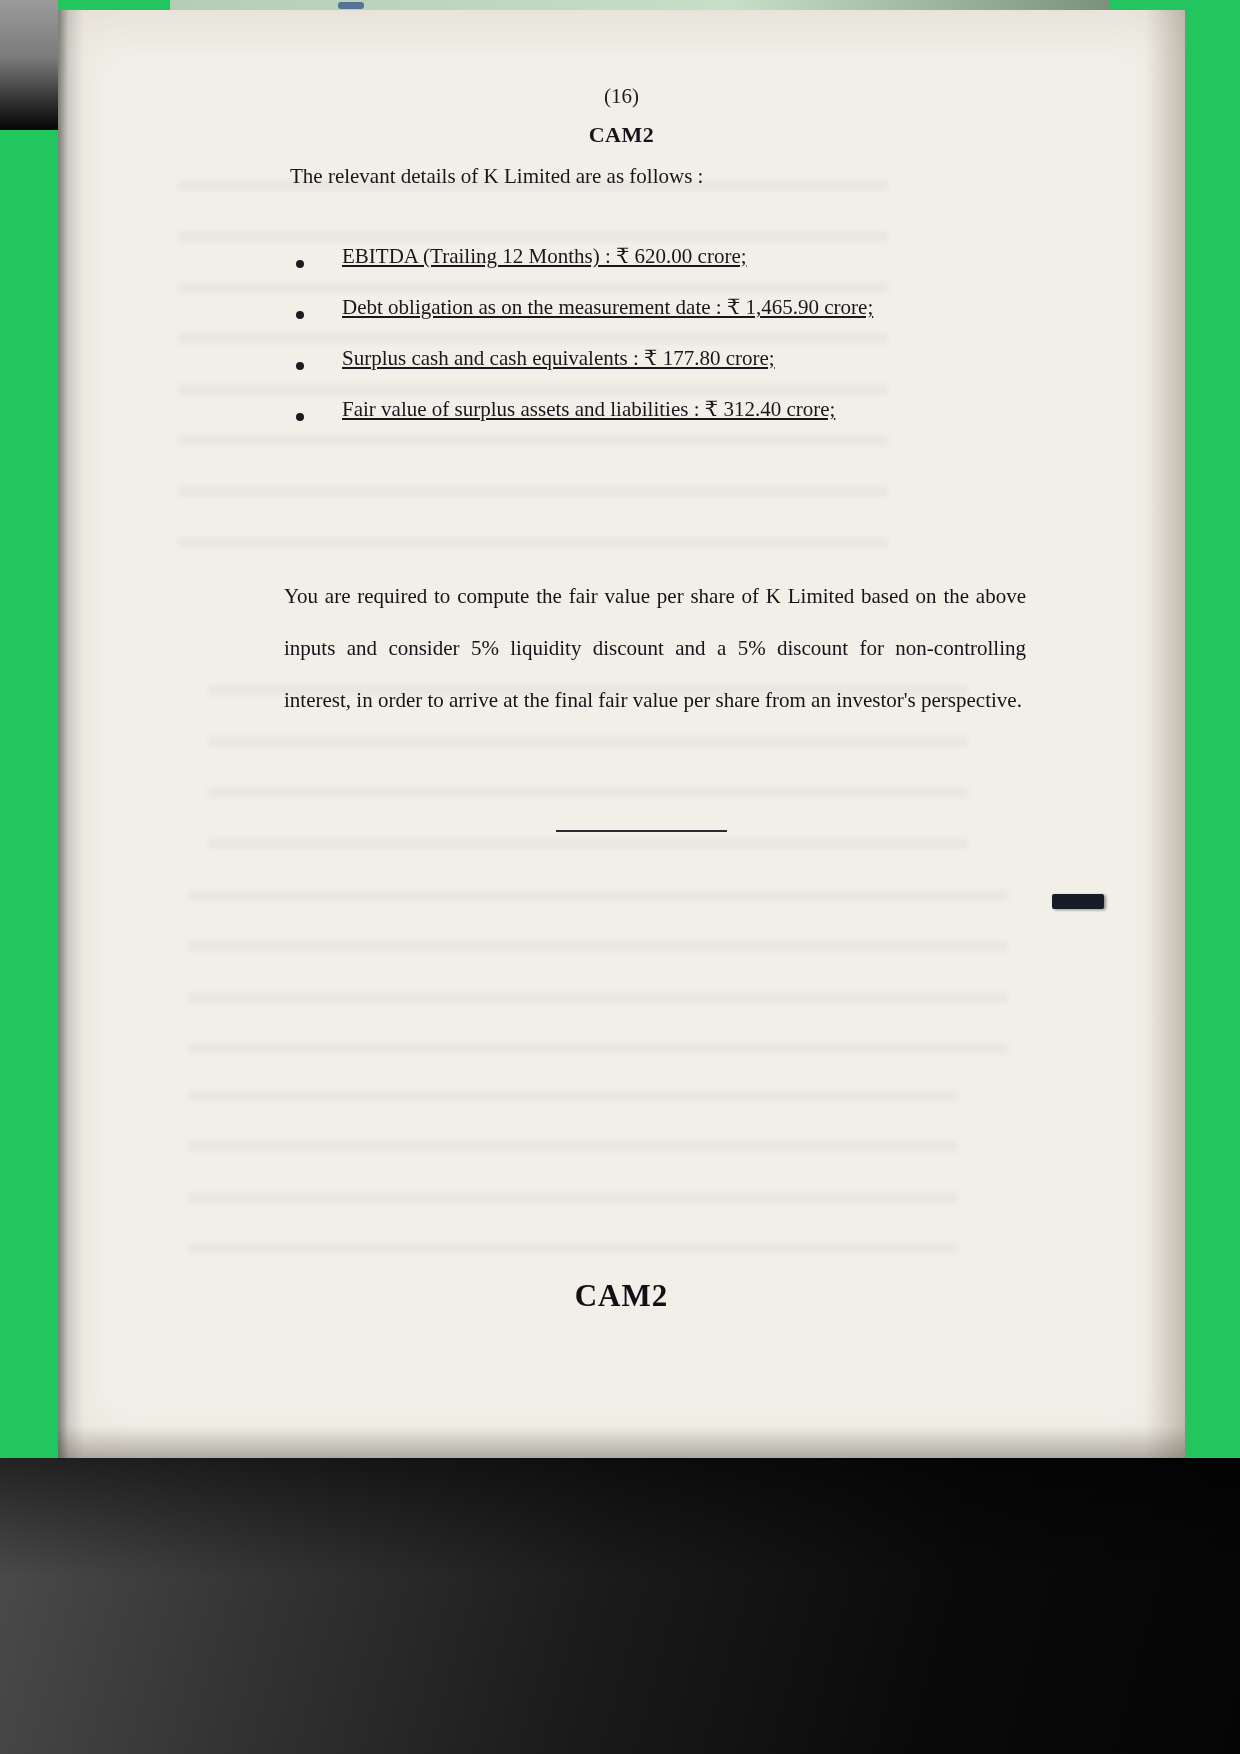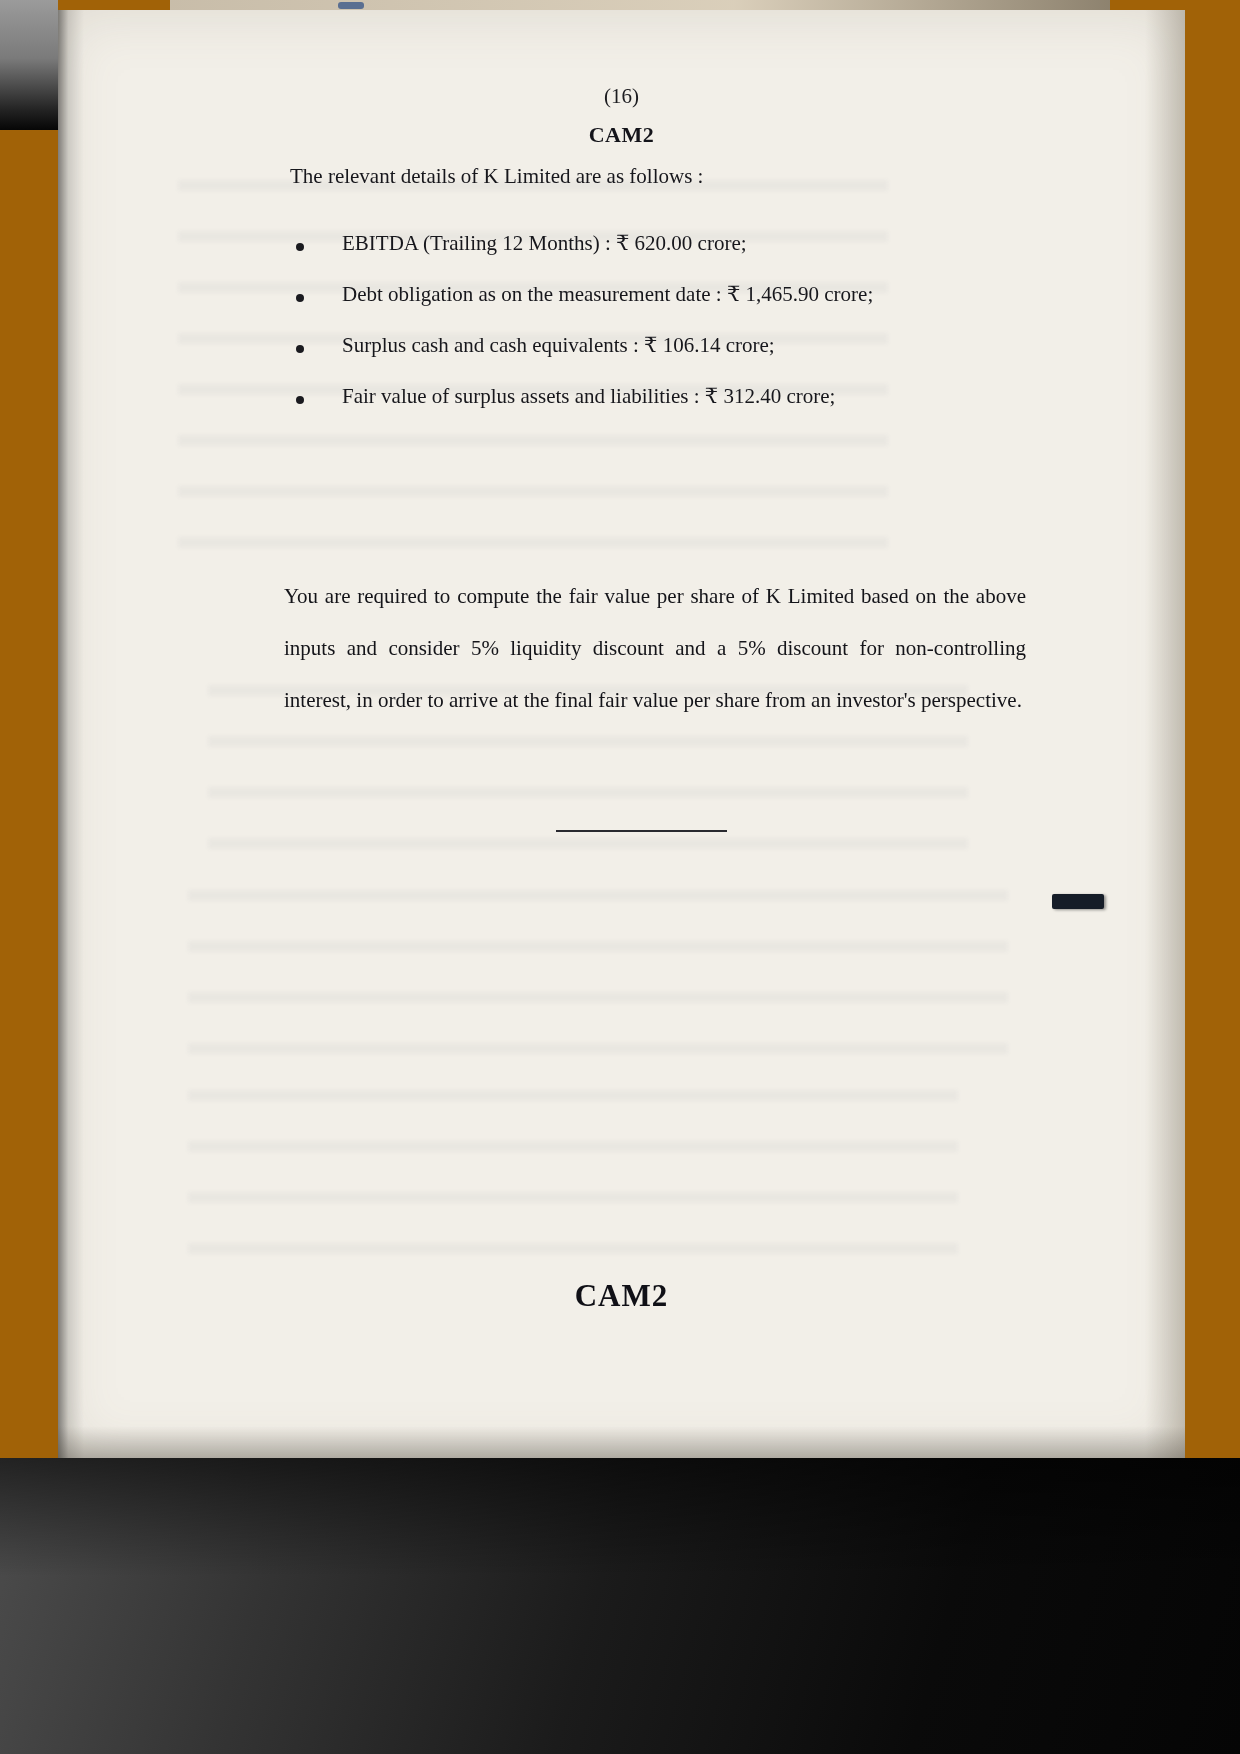--- a/index.html
+++ b/index.html
@@ -12,21 +12,21 @@
     height: 1754px;
     position: relative;
     overflow: hidden;
     font-family: "Liberation Serif", "DejaVu Serif", serif;
   }
 
   
   .scan-bg {
     position: absolute;
     inset: 0;
-    background: #a16207;
+    background: #22c55e;
   }
   .corner-gray {
     position: absolute;
     left: 0; top: 0;
     width: 58px; height: 130px;
     background: linear-gradient(to bottom, #9b9b9b 0%, #7a7a7a 45%, #222 85%, #060606 100%);
   }
   .top-strip {
     position: absolute;
     left: 170px; top: 0;
@@ -137,25 +137,26 @@
   }
   .bullets {
     position: absolute;
     left: 238px; top: 207px;
     margin: 0; padding: 0;
     list-style: none;
     width: 820px;
   }
   .bullets li {
     display: flex;
-    align-items: center;
+    align-items: flex-end;
     height: 51px;
     font-size: 21px;
     color: #17171c;
     line-height: 24px;
+    text-decoration: underline;
   }
   .bullets .dot {
     flex: 0 0 8px;
     width: 8px; height: 8px;
     margin: 8px 38px 0 0;
     border-radius: 50%;
     background: #1a1a1f;
   }
   .para {
     position: absolute;
@@ -210,21 +211,21 @@
       <li>
         <span class="dot"></span>
         <span>EBITDA (Trailing 12 Months) : ₹ 620.00 crore;</span>
       </li>
       <li>
         <span class="dot"></span>
         <span>Debt obligation as on the measurement date : ₹ 1,465.90 crore;</span>
       </li>
       <li>
         <span class="dot"></span>
-        <span>Surplus cash and cash equivalents : ₹ 106.14 crore;</span>
+        <span>Surplus cash and cash equivalents : ₹ 177.80 crore;</span>
       </li>
       <li>
         <span class="dot"></span>
         <span>Fair value of surplus assets and liabilities : ₹ 312.40 crore;</span>
       </li>
     </ul>
 
     <p class="para">You are required to compute the fair value per share of K Limited based on the above inputs and consider 5% liquidity discount and a 5% discount for non-controlling interest, in order to arrive at the final fair value per share from an investor's perspective.</p>
 
     <div class="mid-rule"></div>

